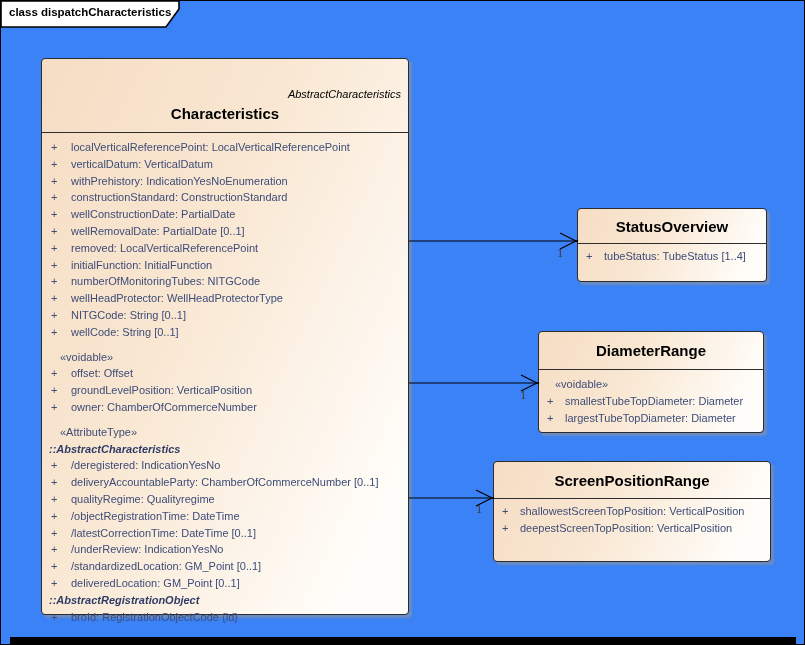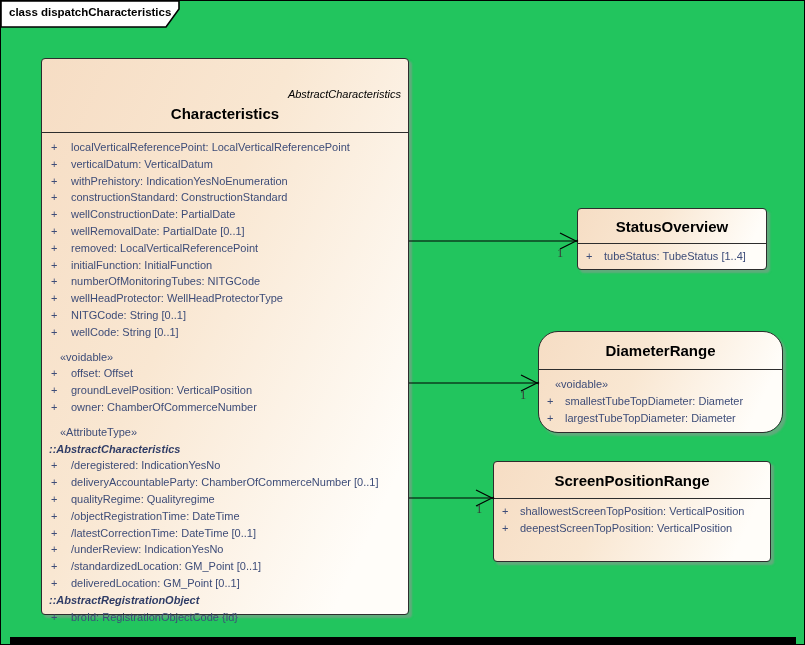--- a/index.html
+++ b/index.html
@@ -1,18 +1,18 @@
 <!DOCTYPE html>
 <html><head>
 <meta charset="utf-8">
 <style>
   html,body{margin:0;padding:0;background:#fff;}
   .canvas{
     position:relative; width:805px; height:645px; box-sizing:border-box;
-    border:1px solid #000; background:#22c55e; overflow:hidden;
+    border:1px solid #000; background:#3b82f6; overflow:hidden;
     font-family:"Liberation Sans", sans-serif;
   }
   
   .frame-tab{ position:absolute; top:-1px; left:-1px; width:182px; height:28px; }
   .frame-tab svg{ display:block; }
   .frame-tab .tab-label{
     position:absolute; top:6px; left:9px; font-size:11.5px; font-weight:bold; color:#000;
     white-space:nowrap;
   }
   
@@ -39,23 +39,23 @@
   .row{ display:flex; line-height:16.8px; white-space:nowrap; }
   .row .vis{ flex:none; width:20px; padding-left:9px; }
   .row.stereo{ padding-left:18px; margin-top:8px; }
   .row.ns{ padding-left:7px; margin-top:0; font-style:italic; font-weight:bold; color:#2f3c66; }
   .small .row{ line-height:17px; }
   .small .row .vis{ width:18px; padding-left:8px; }
   .small .row.stereo{ margin-top:2px; padding-left:16px; }
   
   #box-characteristics{ left:40px; top:57px; width:368px; height:557px; }
   #box-characteristics .box-header{ height:50px; }
-  #box-status{ left:576px; top:207px; width:190px; height:62px; }
+  #box-status{ left:576px; top:207px; width:190px; height:74px; }
   #box-status .box-header{ height:35px; }
-  #box-diameter{ left:537px; top:330px; width:245px; height:102px;border-radius:20px; }
+  #box-diameter{ left:537px; top:330px; width:226px; height:102px; }
   #box-diameter .box-header{ height:38px; }
   #box-screen{ left:492px; top:460px; width:278px; height:101px; }
   #box-screen .box-header{ height:37px; }
   .small .attrs{ padding-top:4px; }
   
   .connector-layer{ position:absolute; left:0; top:0; pointer-events:none; }
   .multiplicity{
     position:absolute; font-family:"Liberation Serif", serif; font-size:12.5px;
     color:#3a3a3a; pointer-events:none;
   }

